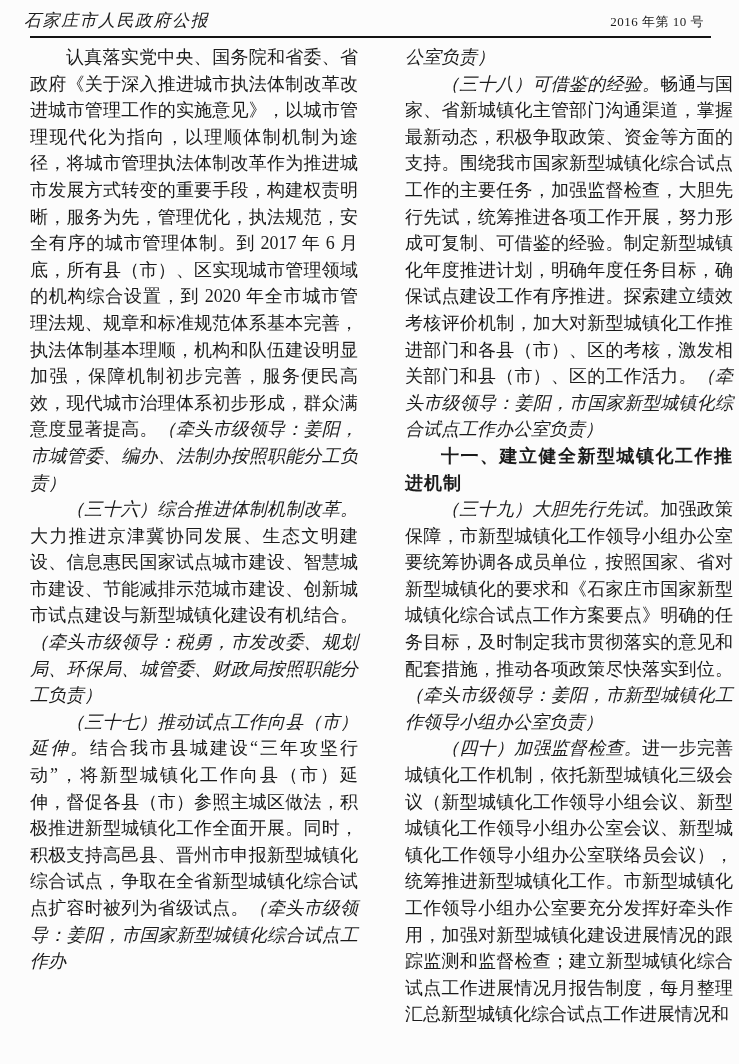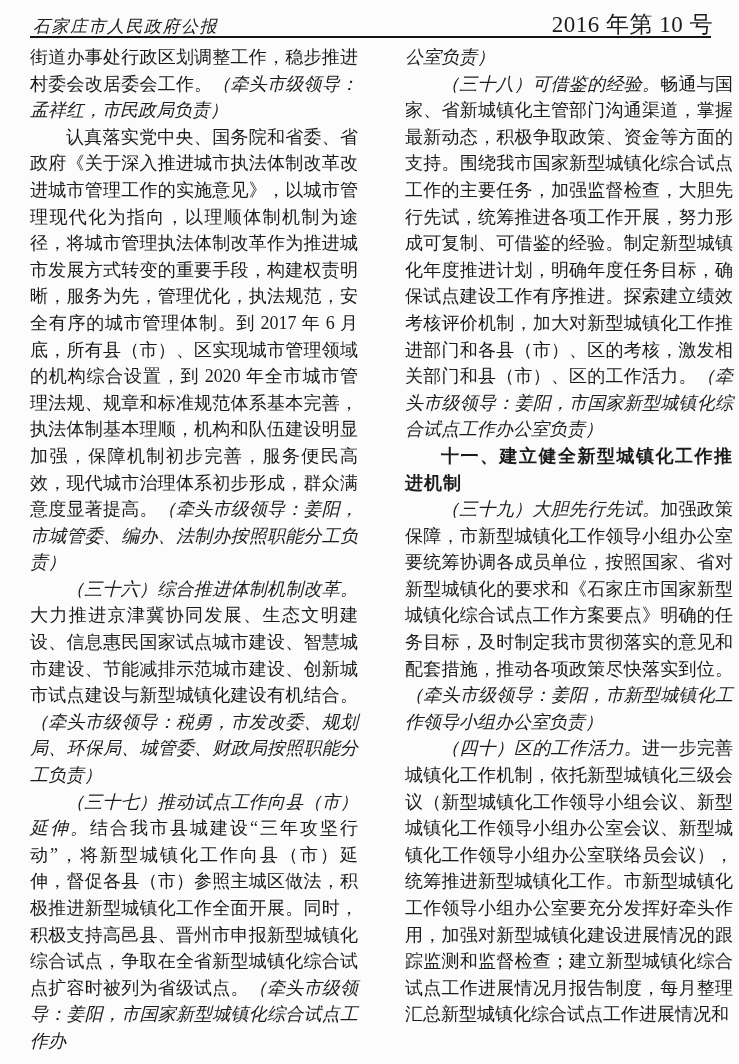--- a/index.html
+++ b/index.html
@@ -7,34 +7,34 @@
     width: 739px;
     height: 1064px;
     position: relative;
     background: #fcfcfc;
     color: #1b1b1b;
     font-family: "Liberation Serif", "DejaVu Serif", serif;
     overflow: hidden;
   }
   .page-header {
     position: absolute;
-    left: 33px;
+    left: 24px;
     top: 9px;
     width: 680px;
     display: flex;
     justify-content: space-between;
     align-items: baseline;
   }
   .header-left {
     font-style: italic;
     font-size: 17px;
     letter-spacing: 1.5px;
   }
   .header-right {
-    font-size: 23px;
+    font-size: 13px;
     letter-spacing: 0.5px;
   }
   .header-rule {
     position: absolute;
     left: 30px;
     top: 36px;
     width: 681px;
     height: 2px;
     background: #141414;
   }
@@ -70,26 +70,25 @@
 </head>
 <body style="color: rgb(27, 27, 27);">
 
 <div class="page-header">
   <span class="header-left">石家庄市人民政府公报</span>
   <span class="header-right">2016 年第 10 号</span>
 </div>
 <div class="header-rule"></div>
 
 <div class="column col-left">
-    <p class="para"><span class="run-song">街道办事处行政区划调整工作，稳步推进村委会改居委会工作。</span><span class="run-kai">（牵头市级领导：孟祥红，市民政局负责）</span></p>
     <p class="para indent"><span class="run-song">认真落实党中央、国务院和省委、省政府《关于深入推进城市执法体制改革改进城市管理工作的实施意见》，以城市管理现代化为指向，以理顺体制机制为途径，将城市管理执法体制改革作为推进城市发展方式转变的重要手段，构建权责明晰，服务为先，管理优化，执法规范，安全有序的城市管理体制。到 2017 年 6 月底，所有县（市）、区实现城市管理领域的机构综合设置，到 2020 年全市城市管理法规、规章和标准规范体系基本完善，执法体制基本理顺，机构和队伍建设明显加强，保障机制初步完善，服务便民高效，现代城市治理体系初步形成，群众满意度显著提高。</span><span class="run-kai">（牵头市级领导：姜阳，市城管委、编办、法制办按照职能分工负责）</span></p>
     <p class="para indent"><span class="run-kai">（三十六）综合推进体制机制改革。</span><span class="run-song">大力推进京津冀协同发展、生态文明建设、信息惠民国家试点城市建设、智慧城市建设、节能减排示范城市建设、创新城市试点建设与新型城镇化建设有机结合。</span><span class="run-kai">（牵头市级领导：税勇，市发改委、规划局、环保局、城管委、财政局按照职能分工负责）</span></p>
     <p class="para indent"><span class="run-kai">（三十七）推动试点工作向县（市）延伸。</span><span class="run-song">结合我市县城建设“三年攻坚行动”，将新型城镇化工作向县（市）延伸，督促各县（市）参照主城区做法，积极推进新型城镇化工作全面开展。同时，积极支持高邑县、晋州市申报新型城镇化综合试点，争取在全省新型城镇化综合试点扩容时被列为省级试点。</span><span class="run-kai">（牵头市级领导：姜阳，市国家新型城镇化综合试点工作办</span></p>
   </div>
 <div class="column col-right">
     <p class="para"><span class="run-kai">公室负责）</span></p>
     <p class="para indent"><span class="run-kai">（三十八）可借鉴的经验。</span><span class="run-song">畅通与国家、省新城镇化主管部门沟通渠道，掌握最新动态，积极争取政策、资金等方面的支持。围绕我市国家新型城镇化综合试点工作的主要任务，加强监督检查，大胆先行先试，统筹推进各项工作开展，努力形成可复制、可借鉴的经验。制定新型城镇化年度推进计划，明确年度任务目标，确保试点建设工作有序推进。探索建立绩效考核评价机制，加大对新型城镇化工作推进部门和各县（市）、区的考核，激发相关部门和县（市）、区的工作活力。</span><span class="run-kai">（牵头市级领导：姜阳，市国家新型城镇化综合试点工作办公室负责）</span></p>
     <p class="heading"><span class="run-hei">十一、建立健全新型城镇化工作推进机制</span></p>
     <p class="para indent"><span class="run-kai">（三十九）大胆先行先试。</span><span class="run-song">加强政策保障，市新型城镇化工作领导小组办公室要统筹协调各成员单位，按照国家、省对新型城镇化的要求和《石家庄市国家新型城镇化综合试点工作方案要点》明确的任务目标，及时制定我市贯彻落实的意见和配套措施，推动各项政策尽快落实到位。</span><span class="run-kai">（牵头市级领导：姜阳，市新型城镇化工作领导小组办公室负责）</span></p>
-    <p class="para indent"><span class="run-kai">（四十）区的工作活力。</span><span class="run-song">进一步完善城镇化工作机制，依托新型城镇化三级会议（新型城镇化工作领导小组会议、新型城镇化工作领导小组办公室会议、新型城镇化工作领导小组办公室联络员会议），统筹推进新型城镇化工作。市新型城镇化工作领导小组办公室要充分发挥好牵头作用，加强对新型城镇化建设进展情况的跟踪监测和监督检查；建立新型城镇化综合试点工作进展情况月报告制度，每月整理汇总新型城镇化综合试点工作进展情况和</span></p>
+    <p class="para indent"><span class="run-kai">（四十）加强监督检查。</span><span class="run-song">进一步完善城镇化工作机制，依托新型城镇化三级会议（新型城镇化工作领导小组会议、新型城镇化工作领导小组办公室会议、新型城镇化工作领导小组办公室联络员会议），统筹推进新型城镇化工作。市新型城镇化工作领导小组办公室要充分发挥好牵头作用，加强对新型城镇化建设进展情况的跟踪监测和监督检查；建立新型城镇化综合试点工作进展情况月报告制度，每月整理汇总新型城镇化综合试点工作进展情况和</span></p>
   </div>
 
 <div class="page-footer">— 14 —</div>
 
 </body></html>

